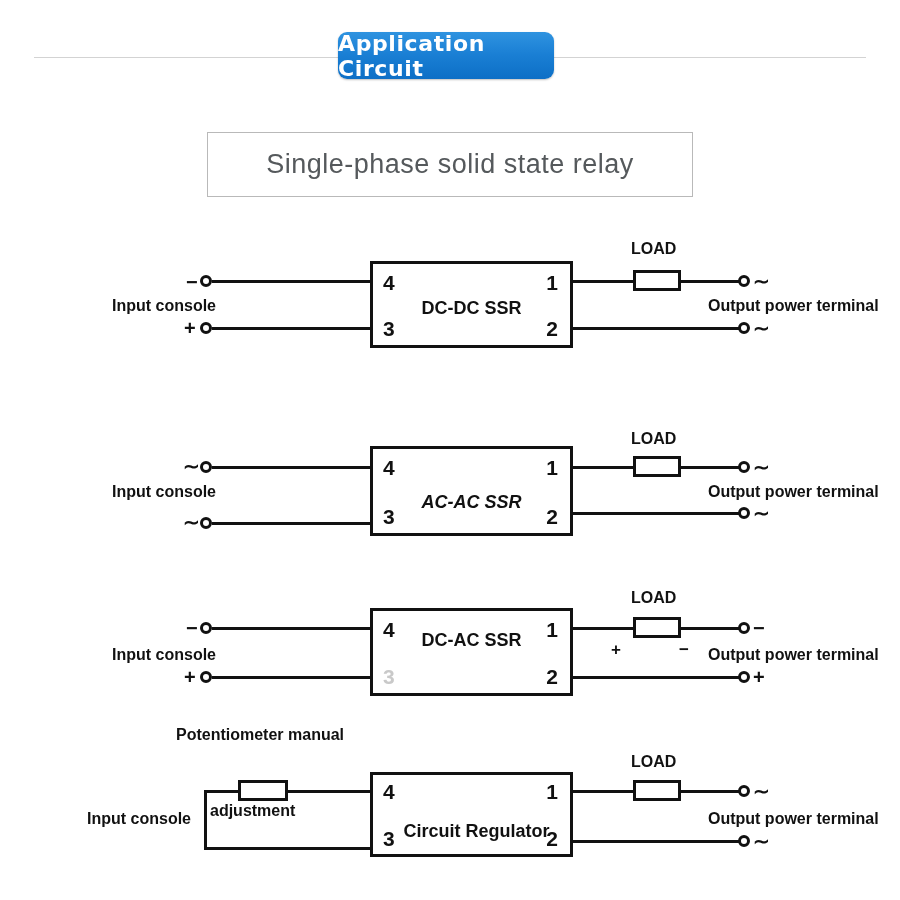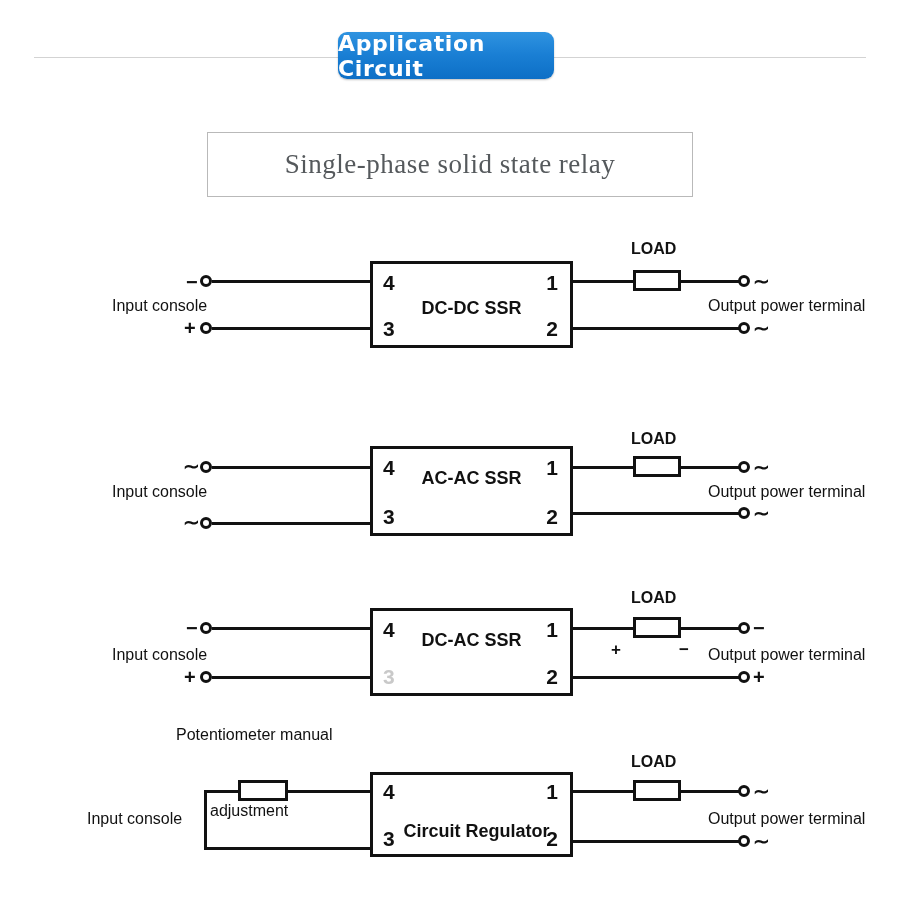--- a/index.html
+++ b/index.html
@@ -55,21 +55,21 @@
     height: 65px;
     border: 1px solid #b9b9b9;
     display: flex;
     align-items: center;
     justify-content: center;
     box-sizing: border-box;
   }
   #subtitle-text {
     font-size: 27px;
     color: #55595c;
-    font-family: Liberation Serif, serif;
+    font-family: Liberation Sans, sans-serif;
     letter-spacing: 0.5px;
   }
 
   
   .circuit { position: absolute; left: 0; top: 0; width: 900px; }
 
   .wire {
     position: absolute;
     background: #111111;
   }
@@ -115,21 +115,21 @@
     height: 12px;
     border: 3px solid #111111;
     border-radius: 50%;
     box-sizing: border-box;
     background: #ffffff;
   }
 
   .lbl {
     position: absolute;
     font-size: 16px;
-    font-weight: normal;
+    font-weight: bold;
     color: #111111;
     white-space: nowrap;
     line-height: 1.15;
   }
   .sym {
     position: absolute;
     font-size: 20px;
     font-weight: bold;
     color: #111111;
     line-height: 1;
@@ -197,21 +197,21 @@
   <div class="term-circle" style="left:200px; top:517px;"></div>
   <span class="lbl" style="left:112px; top:483px;">Input console</span>
   <div class="wire h" style="left:212px; top:466px; width:160px;"></div>
   <div class="wire h" style="left:212px; top:522px; width:160px;"></div>
 
   <div class="ssr-box" style="left:370px; top:446px; width:203px; height:90px;">
     <span class="pin" style="left:10px; top:8px;">4</span>
     <span class="pin" style="left:10px; bottom:6px;">3</span>
     <span class="pin" style="right:12px; top:8px;">1</span>
     <span class="pin" style="right:12px; bottom:6px;">2</span>
-    <span class="ssr-title" style="top:20px;">AC-AC SSR</span>
+    <span class="ssr-title" style="top:44px;font-style:italic;">AC-AC SSR</span>
   </div>
 
   <div class="wire h" style="left:573px; top:466px; width:61px;"></div>
   <div class="resistor" style="left:633px; top:456px; width:48px; height:21px;"></div>
   <div class="wire h" style="left:680px; top:466px; width:64px;"></div>
   <span class="load-lbl" style="left:631px; top:430px;">LOAD</span>
   <div class="wire h" style="left:573px; top:512px; width:171px;"></div>
   <div class="term-circle" style="left:738px; top:461px;"></div>
   <span class="sym" style="left:753px; top:457px;">∼</span>
   <div class="term-circle" style="left:738px; top:507px;"></div>

